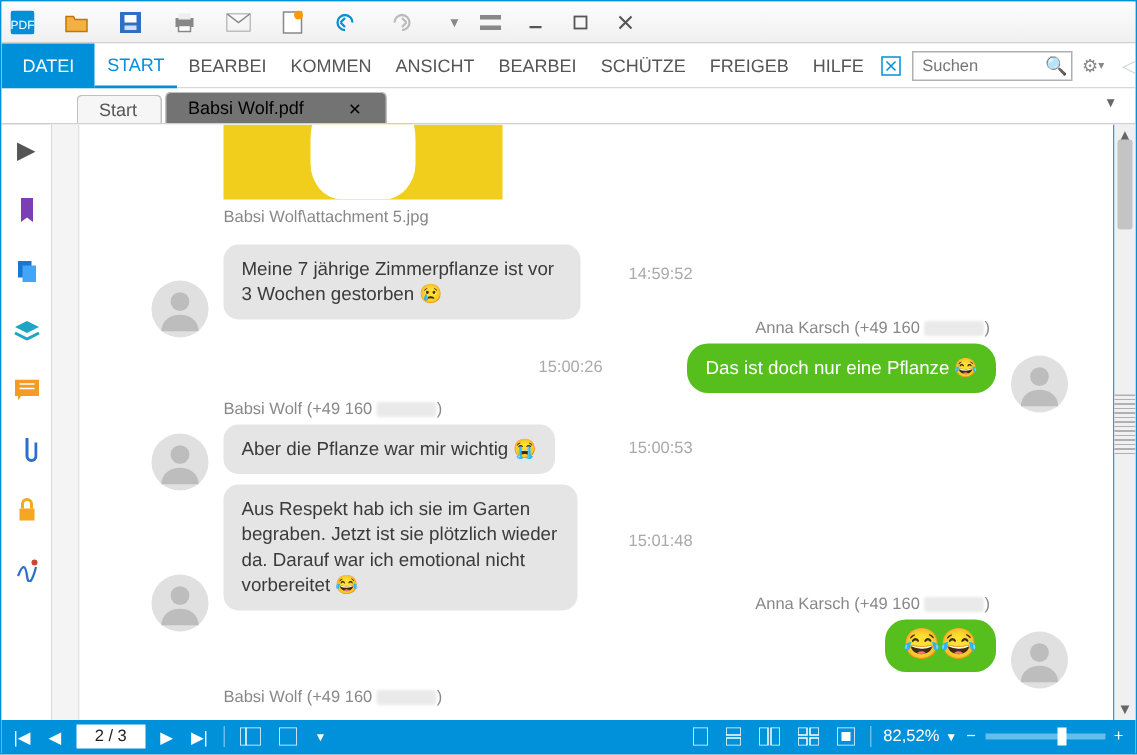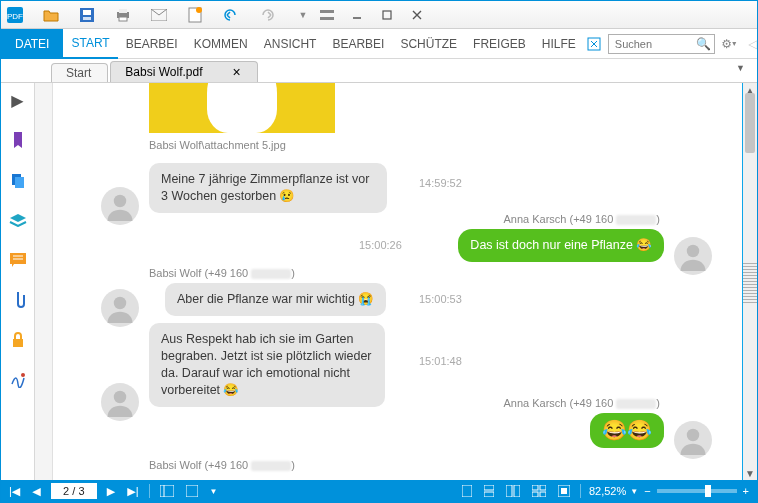--- a/index.html
+++ b/index.html
@@ -20,21 +20,21 @@
 .ribbon .tab.active { border-bottom: 2px solid #0090da; color: #0090da; }
 .ribbon .flex { flex: 1; }
 .ribbon .searchwrap { display: flex; align-items: center; gap: 4px; }
 .ribbon .searchbox { border: 1px solid #b0b0b0; height: 20px; display: flex; align-items: center; padding: 0 2px; }
 .ribbon .searchbox input { border: none; outline: none; font-size: 11px; width: 86px; padding: 0 4px; }
 .ribbon .gear, .ribbon .navbtn { width: 20px; height: 20px; display: flex; align-items: center; justify-content: center; cursor: pointer; color: #888; }
 
 
 .doctabs { height: 24px; background: #fff; border-bottom: 1px solid #d0d0d0; display: flex; align-items: end; padding: 0 40px 0 50px; font-size: 12px; position: relative; }
 .doctab { border: 1px solid #c0c0c0; border-bottom: none; border-radius: 4px 4px 0 0; padding: 2px 16px 2px 14px; margin-right: 2px; background: #f6f6f6; color: #555; cursor: pointer; position: relative; display: flex; align-items: center; gap: 30px; }
-.doctab.active { background: #e5e5e5; color: #000; align-items: center; }
+.doctab.active { background: #737373; color: #000; align-items: center; }
 .doctab .close { font-size: 14px; cursor: pointer; }
 .doctabs .dropdown { position: absolute; right: 12px; top: 4px; cursor: pointer; }
 
 
 .main { flex: 1; display: flex; overflow: hidden; background: #fff; }
 .sidepanel { width: 34px; background: #fff; border-right: 1px solid #d8d8d8; display: flex; flex-direction: column; align-items: center; padding-top: 6px; gap: 18px; }
 .sidepanel .sbtn { width: 22px; height: 22px; display: flex; align-items: center; justify-content: center; cursor: pointer; }
 
 .canvas-wrap { flex: 1; position: relative; background: #fafafa; display: flex; }
 .gutter { width: 18px; background: #f4f4f4; border-right: 1px solid #e0e0e0; }
@@ -268,21 +268,21 @@
       <div class="timestamp" style="left:306px; top:156px;">15:00:26</div>
 
       <div class="sender" style="left:96px; top:184px;"><span>Babsi Wolf  (+49 160</span> <span class="blur"></span>)</div>
 
       <div class="avatar" style="left:48px; top:206px;">
           <svg viewBox="0 0 24 24">
             <circle cx="12" cy="8" r="5" fill="#bdbdbd"></circle>
             <path d="M2 24c0-6 5-9 10-9s10 3 10 9" fill="#bdbdbd"></path>
           </svg>
         </div>
-      <div class="bubble grey" style="left:112px; top:200px;"><span>Aber die Pflanze war mir wichtig   😭</span></div>
+      <div class="bubble grey" style="left:96px; top:200px;"><span>Aber die Pflanze war mir wichtig   😭</span></div>
       <div class="timestamp" style="left:366px; top:210px;">15:00:53</div>
 
       <div class="avatar" style="left:48px; top:300px;">
           <svg viewBox="0 0 24 24">
             <circle cx="12" cy="8" r="5" fill="#bdbdbd"></circle>
             <path d="M2 24c0-6 5-9 10-9s10 3 10 9" fill="#bdbdbd"></path>
           </svg>
         </div>
       <div class="bubble grey" style="left:96px; top:240px; width:236px;"><span>Aus Respekt hab ich sie im Garten begraben. Jetzt ist sie plötzlich wieder da. Darauf war ich emotional nicht vorbereitet 😂</span></div>
       <div class="timestamp" style="left:366px; top:272px;">15:01:48</div>

